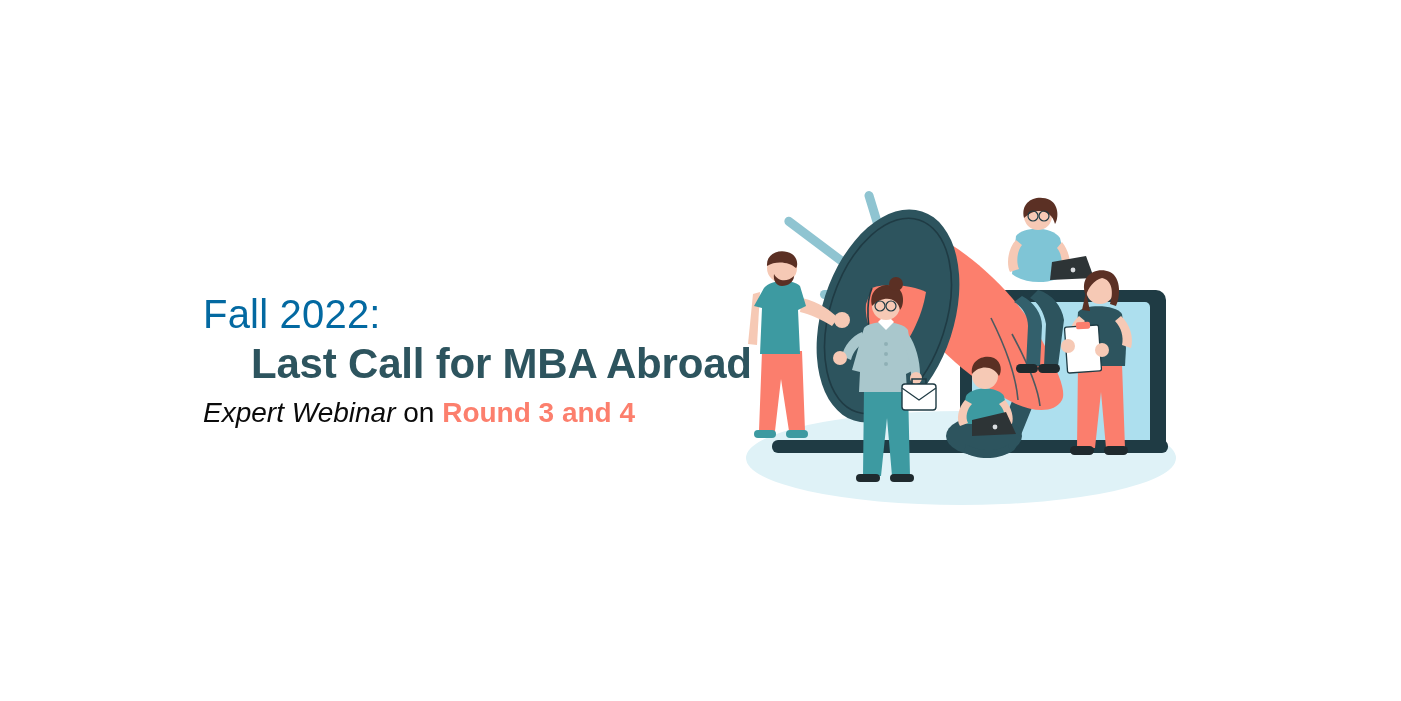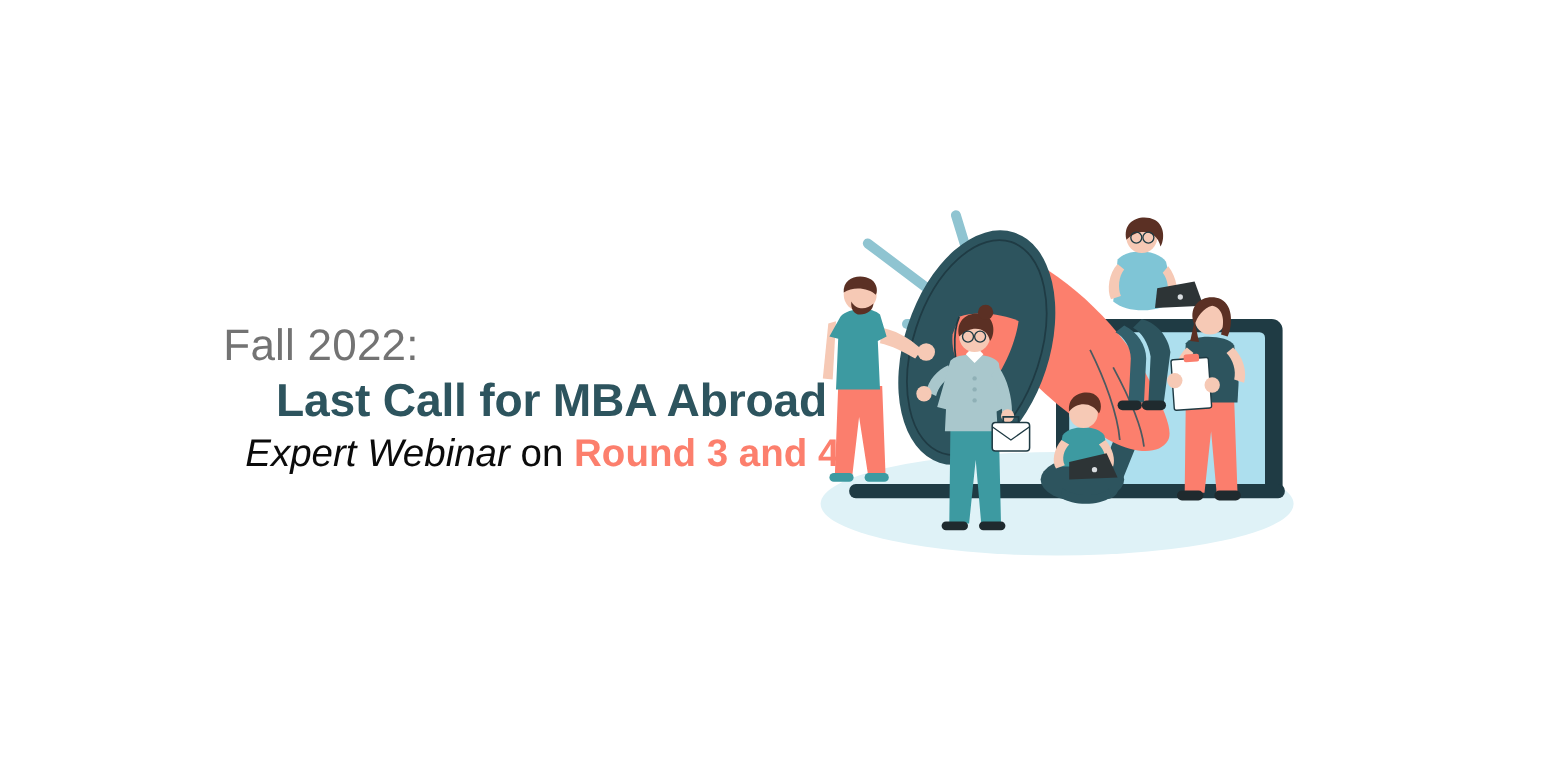--- a/index.html
+++ b/index.html
@@ -24,41 +24,40 @@
   
   #headline-block {
     position: absolute;
     left: 203px;
     top: 290px;
     width: 560px;
   }
   .line-eyebrow {
     font-size: 40px;
     font-weight: 400;
-    color: #737373;
+    color: #0369a1;
     line-height: 48px;
     letter-spacing: 0.2px;
     white-space: nowrap;
   }
   .line-main {
     font-size: 42px;
     font-weight: 700;
     color: #2d545e;
     line-height: 52px;
     letter-spacing: -0.2px;
     white-space: nowrap;
     margin-left: 48px;
   }
   .line-sub {
-    font-size: 35px;
+    font-size: 28px;
     font-weight: 400;
     color: #0b0b0b;
     line-height: 46px;
     white-space: nowrap;
-    text-align: right;
   }
   .line-sub .em {
     font-style: italic;
     font-weight: 400;
   }
   .line-sub .plain {
     font-style: normal;
   }
   .line-sub .accent {
     font-style: normal;

